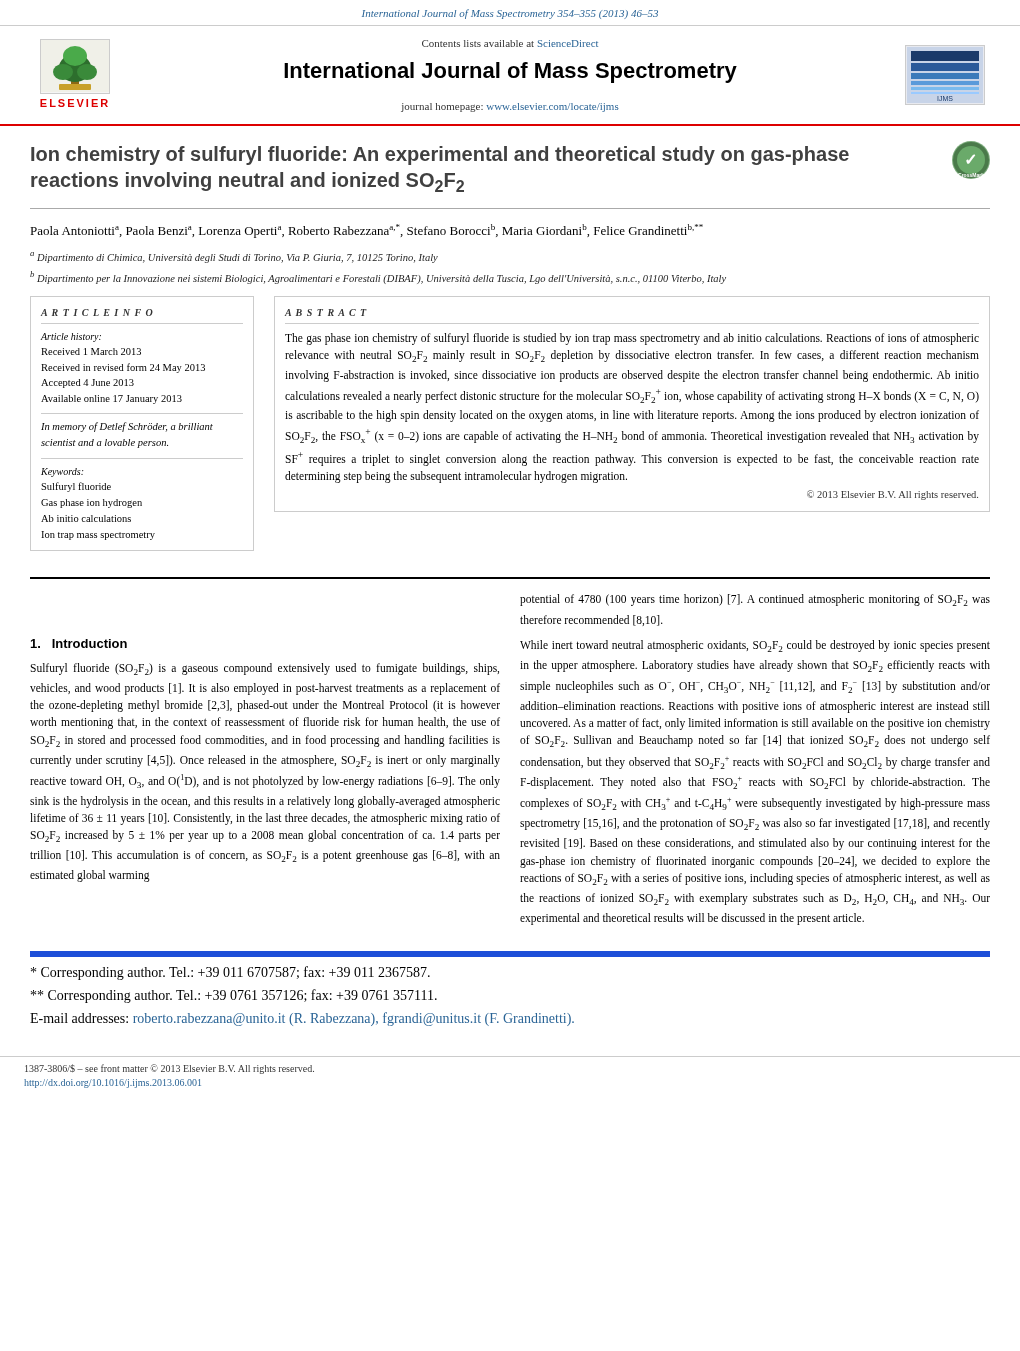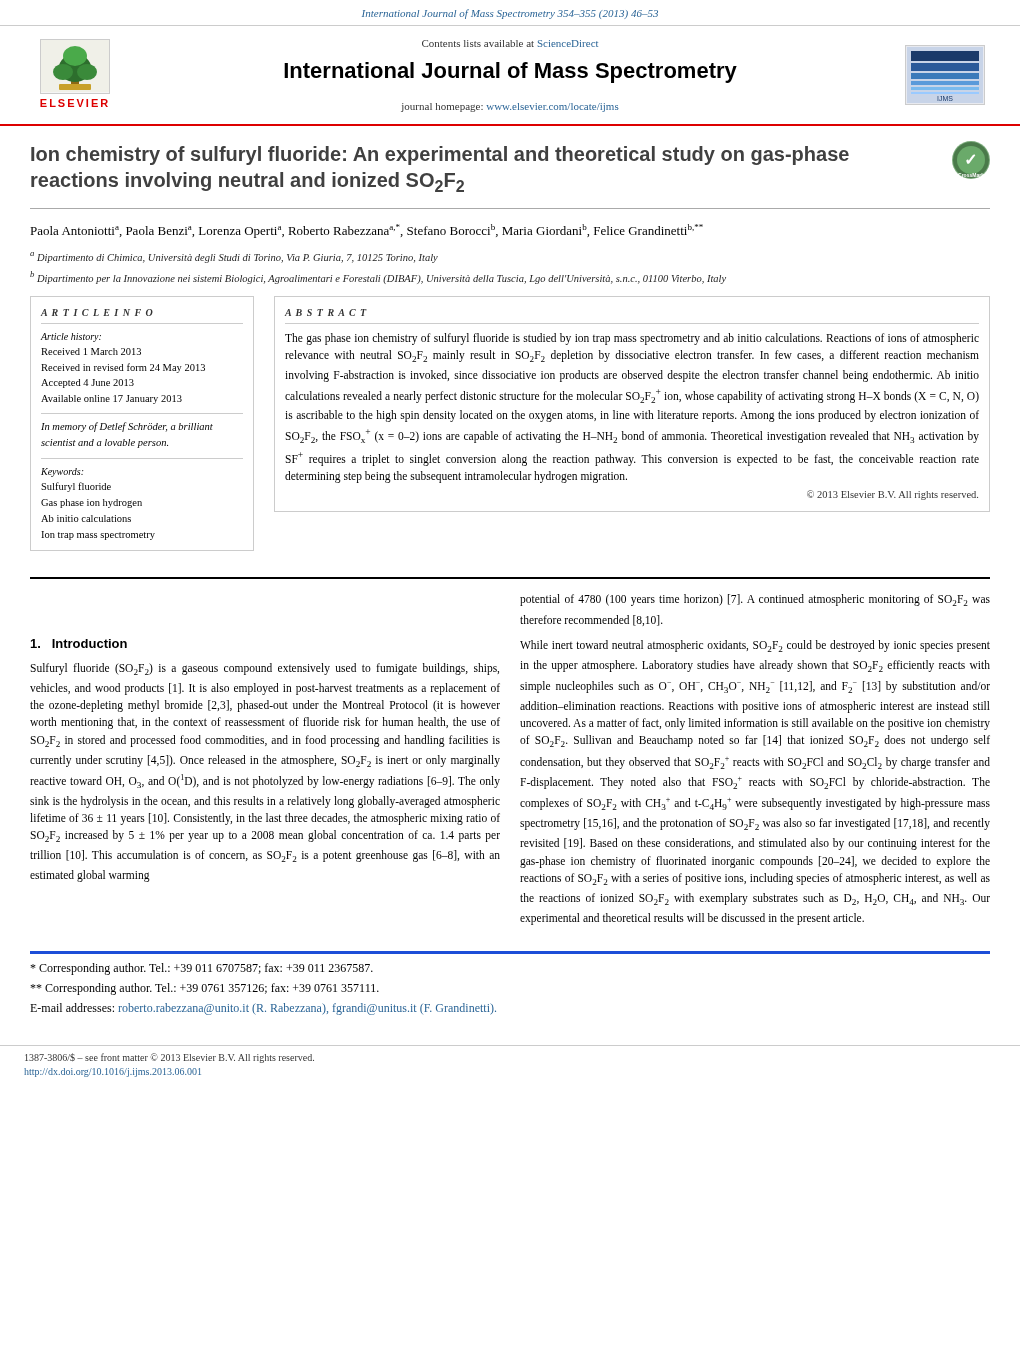--- a/index.html
+++ b/index.html
@@ -322,24 +322,24 @@
       line-height: 1.5;
     }
 
     .body-para sup {
       font-size: 8px;
       color: #000;
     }
 
     
     .footnotes {
-      border-top: 3px solid #1d4ed8;
+      border-top: 6px solid #1d4ed8;
       margin-top: 16px;
       padding-top: 6px;
-      font-size: 12px;
+      font-size: 14px;
       line-height: 1.4;
     }
 
     .footnote-line {
       margin-bottom: 3px;
     }
 
     .bottom-bar {
       border-top: 1px solid #ccc;
       padding: 5px 24px;

